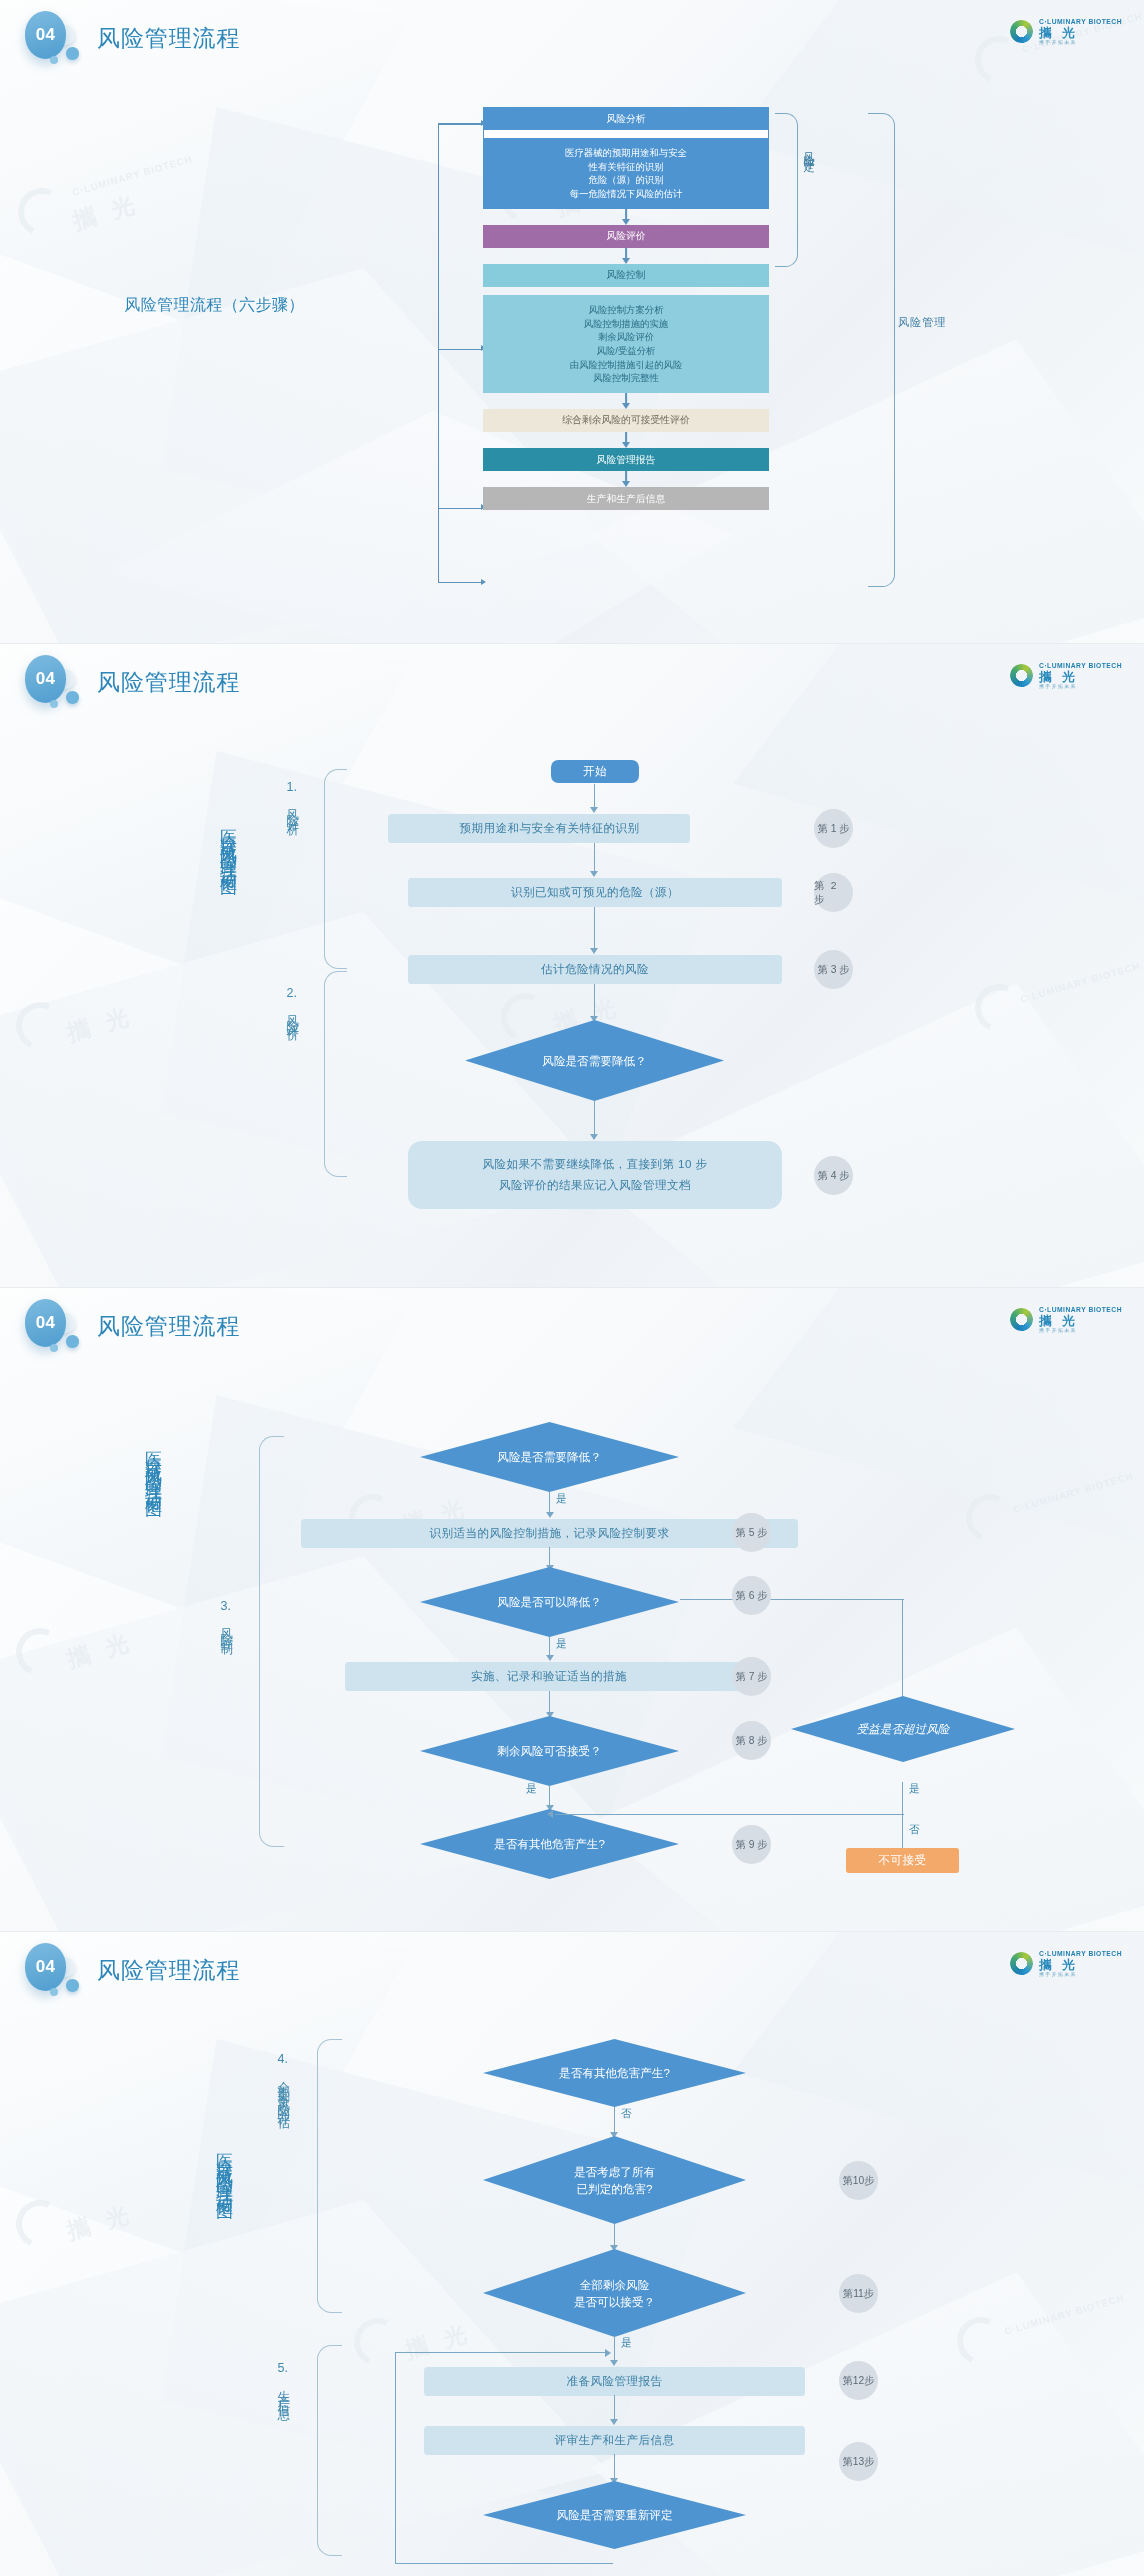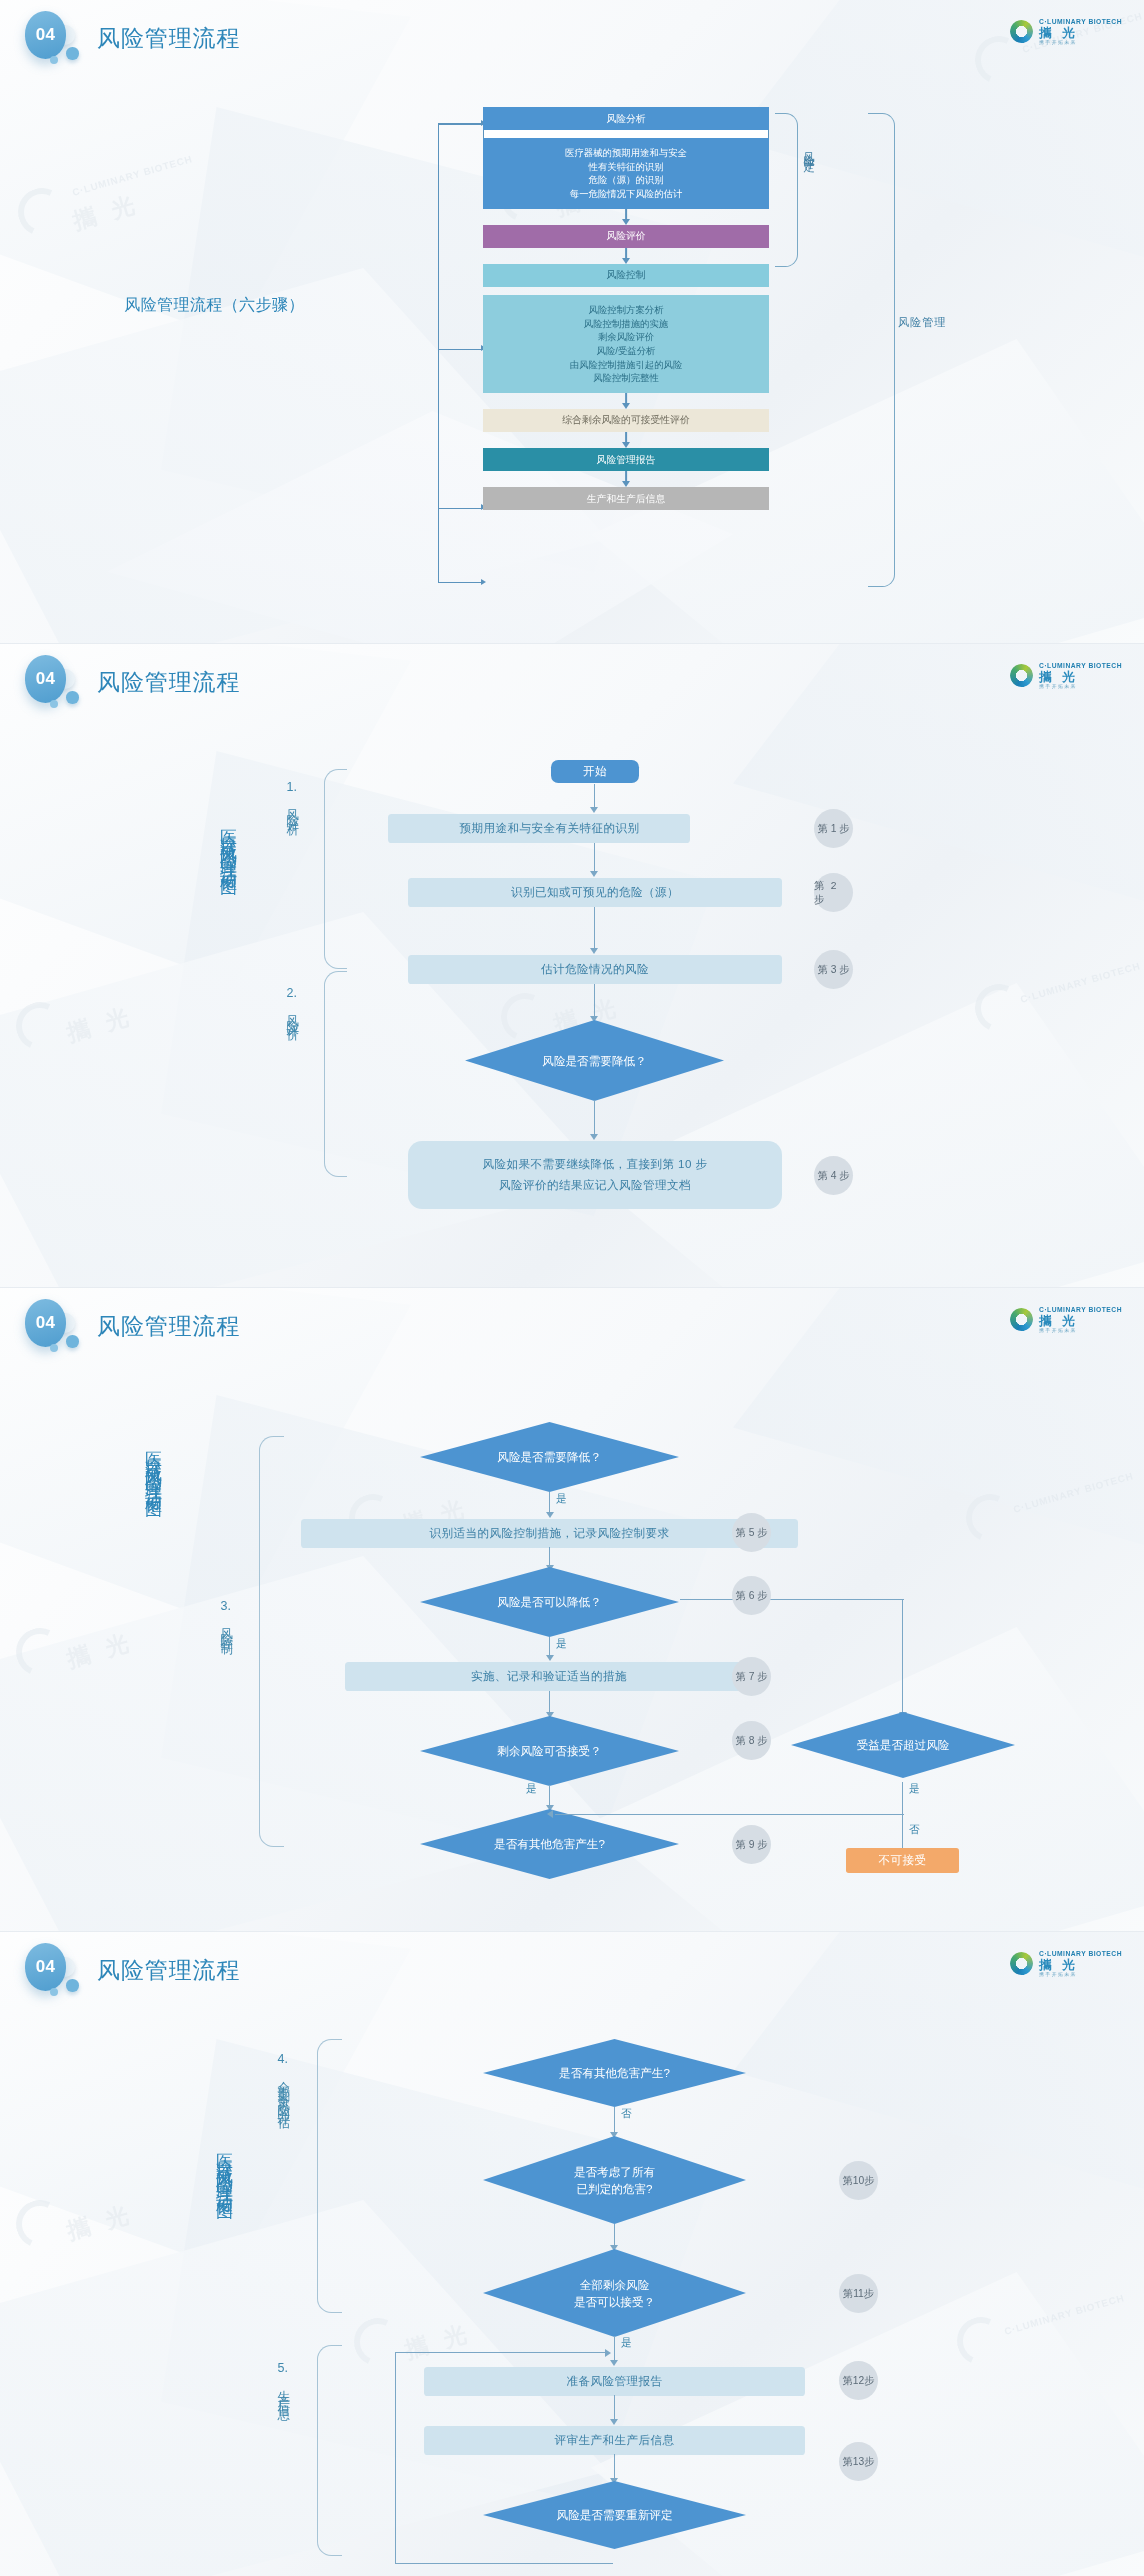--- a/index.html
+++ b/index.html
@@ -385,21 +385,21 @@
 
   <div class="dia" style="left:420px;top:521px;width:259px;height:70px;">
     <div class="shape"></div>
     <div class="lbl">是否有其他危害产生?</div>
   </div>
 
   <div class="ln lnh" style="left:680px;top:311px;width:224px;"></div>
   <div class="ln lnv" style="left:902px;top:311px;height:114px;"></div>
   <div class="tip-d" style="left:899px;top:424px;"></div>
 
-  <div class="dia" style="left:791px;top:424px;width:224px;height:66px;">
+  <div class="dia" style="left:791px;top:408px;width:224px;height:66px;font-style:italic;">
     <div class="shape"></div>
     <div class="lbl">受益是否超过风险</div>
   </div>
   <div class="ln lnv" style="left:902px;top:494px;height:32px;"></div>
   <div class="lbl-yes" style="left:909px;top:494px;">是</div>
   <div class="ln lnh" style="left:555px;top:526px;width:349px;"></div>
   <div class="tip-l" style="left:547px;top:522px;"></div>
   <div class="ln lnv" style="left:902px;top:526px;height:34px;"></div>
   <div class="lbl-yes" style="left:909px;top:535px;">否</div>
   <div class="node orange" style="left:846px;top:560px;width:113px;height:25px;">不可接受</div>

